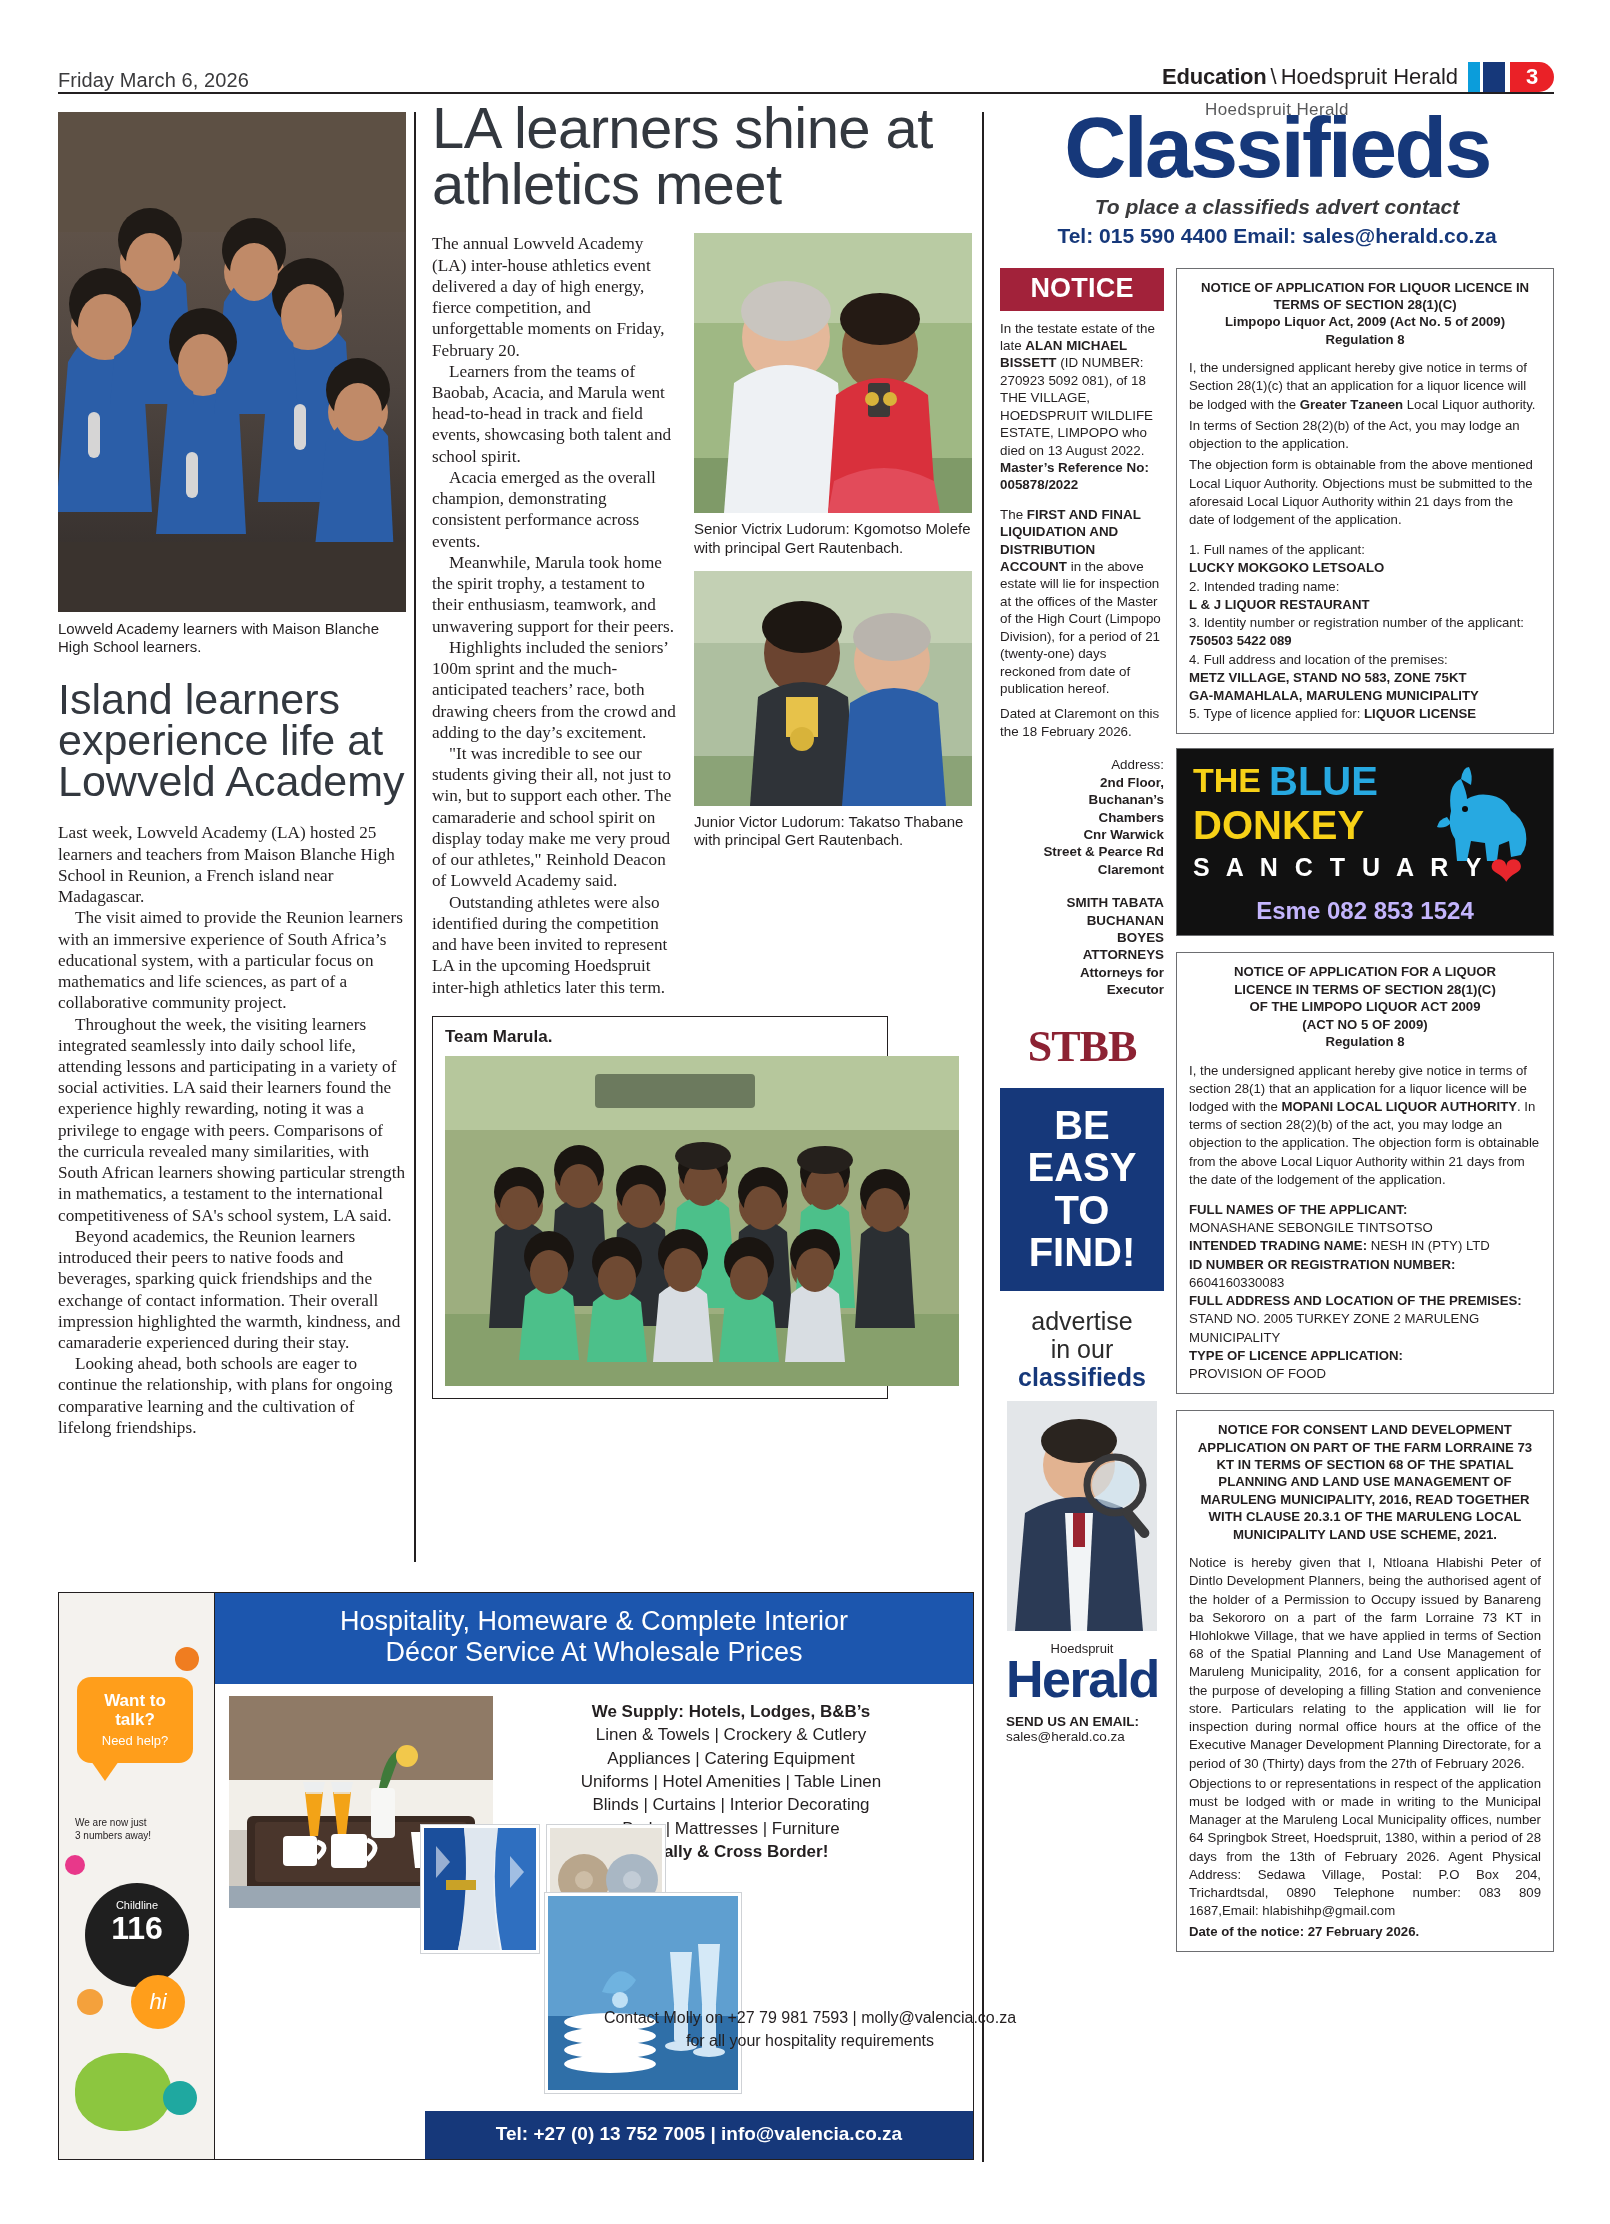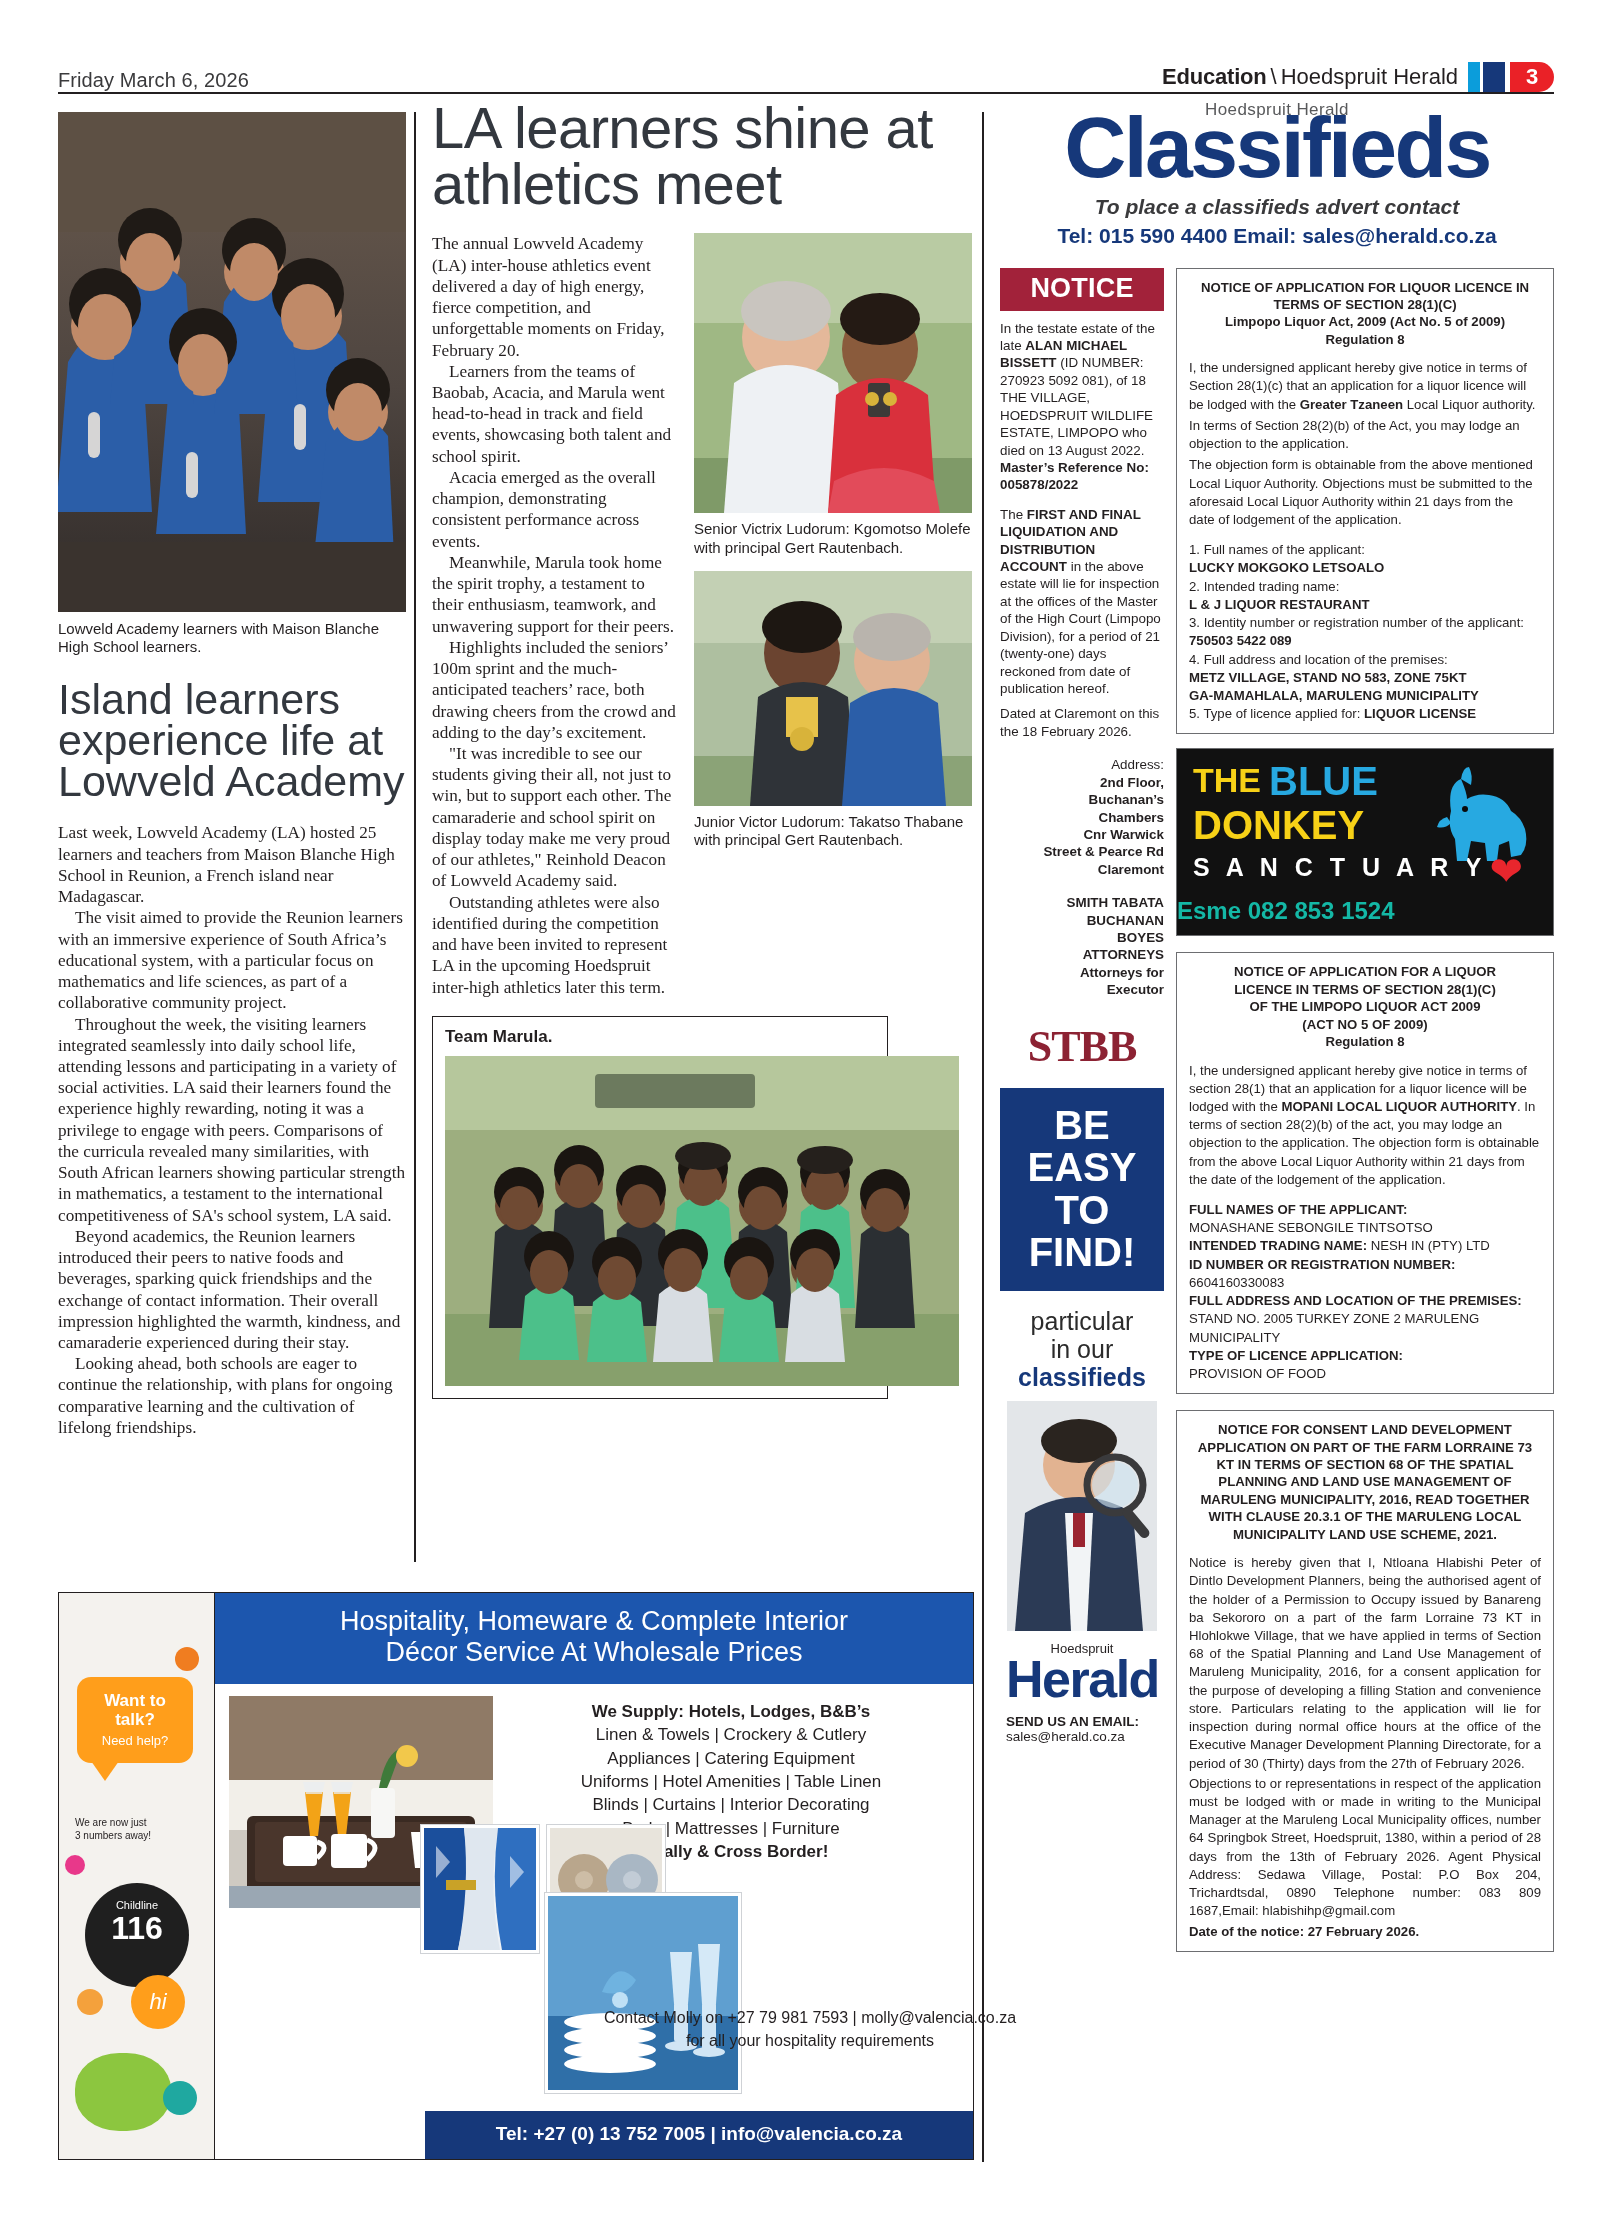--- a/index.html
+++ b/index.html
@@ -110,21 +110,21 @@
 
   
   .donkey {
     margin-top: 14px; background: #111; border: 1px solid #6d6e71;
     height: 188px; position: relative; overflow: hidden;
   }
   .dk-the { position: absolute; left: 16px; top: 12px; font-size: 34px; font-weight: bold; color: #f7d117; font-family: "Liberation Sans Narrow","Liberation Sans",sans-serif; }
   .dk-blue { position: absolute; left: 92px; top: 10px; font-size: 40px; font-weight: bold; color: #27a9e1; font-family: "Liberation Sans Narrow","Liberation Sans",sans-serif; }
   .dk-donkey { position: absolute; left: 16px; top: 54px; font-size: 40px; font-weight: bold; color: #f7d117; font-family: "Liberation Sans Narrow","Liberation Sans",sans-serif; }
   .dk-sanct { position: absolute; left: 16px; top: 104px; font-size: 25px; font-weight: bold; color: #ffffff; letter-spacing: 5px; font-family: "Liberation Sans Narrow","Liberation Sans",sans-serif; }
-  .dk-phone { position: absolute; left: 0; bottom: 10px; width: 100%; font-size: 24px; font-weight: bold; color: #14b8a6; }
+  .dk-phone { position: absolute; left: 0; bottom: 10px; width: 100%; text-align: center; font-size: 24px; font-weight: bold; color: #c4b5fd; }
   .dk-art { position: absolute; right: 12px; top: 16px; width: 120px; height: 105px; }
   .dk-heart { position: absolute; right: 30px; bottom: 44px; color: #e8262d; font-size: 40px; line-height: 1; }
 
   
   .beasy {
     margin-top: 16px; background: #16387a; color: #fff; text-align: center;
     padding: 16px 8px 18px; font-weight: bold; font-size: 40px; line-height: 1.06;
     font-family: "Liberation Sans Narrow","Liberation Sans",sans-serif;
   }
   .adv-block { background: #fff; text-align: center; padding: 16px 6px 8px; }
@@ -427,21 +427,21 @@
           <div class="stbb">STBB</div>
         </div>
 
         <div class="beasy">
           <div>BE</div>
           <div>EASY</div>
           <div>TO</div>
           <div>FIND!</div>
         </div>
         <div class="adv-block">
-          <div class="adv-t">particular</div>
+          <div class="adv-t">advertise</div>
           <div class="adv-t">in our</div>
           <div class="adv-t" style="color:#16387a;font-weight:bold;">classifieds</div>
           <div class="magnify">
             <svg width="150" height="230" viewBox="0 0 150 230" preserveAspectRatio="none">
               <rect width="150" height="230" fill="#e3e6e9"></rect>
               <circle cx="72" cy="64" r="36" fill="#e2b391"></circle>
               <ellipse cx="72" cy="40" rx="38" ry="22" fill="#2a241f"></ellipse>
               <path d="M18 112 q54 -32 108 0 l10 118 h-128z" fill="#2b3a55"></path>
               <path d="M58 112 h28 l-6 118 h-16z" fill="#f2f4f6"></path>
               <rect x="66" y="112" width="12" height="34" fill="#9b2430"></rect>

